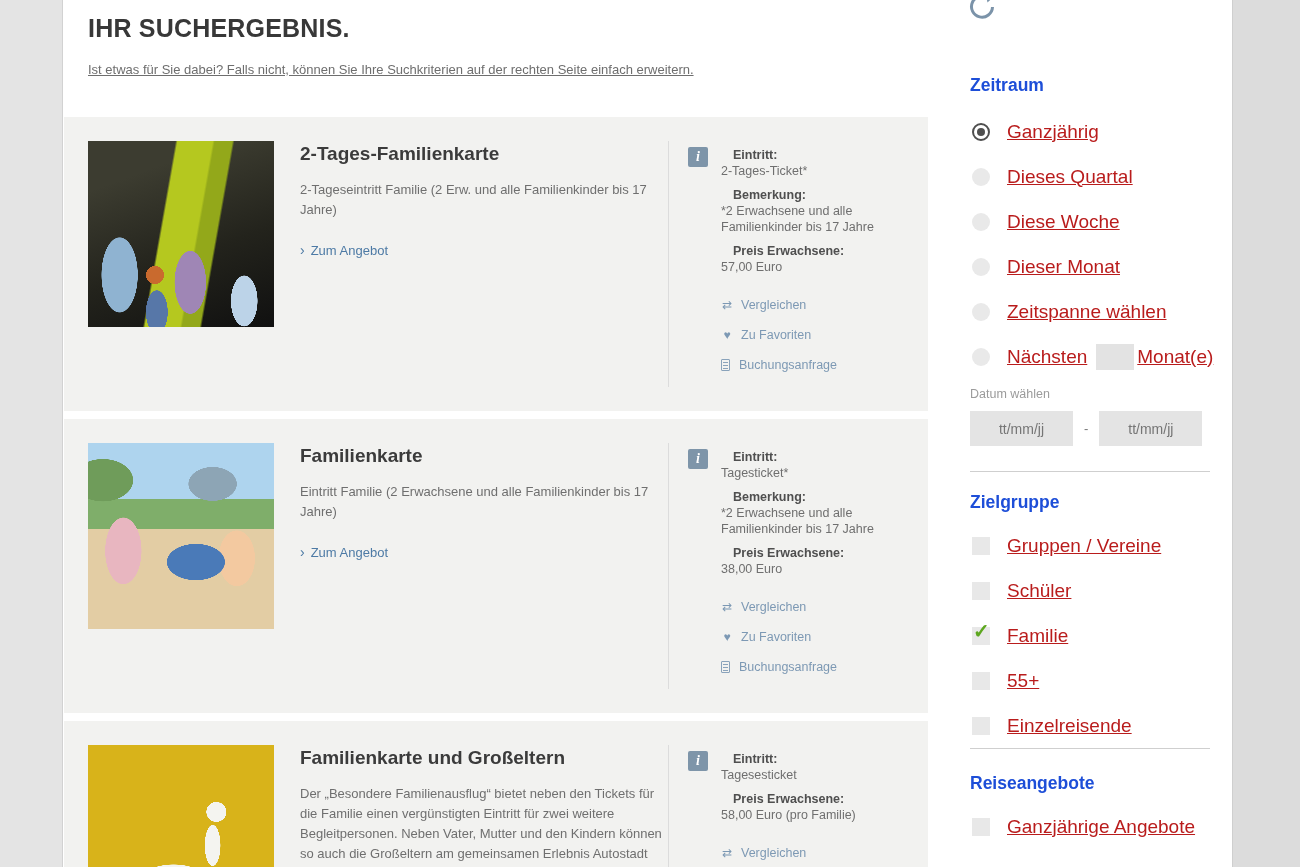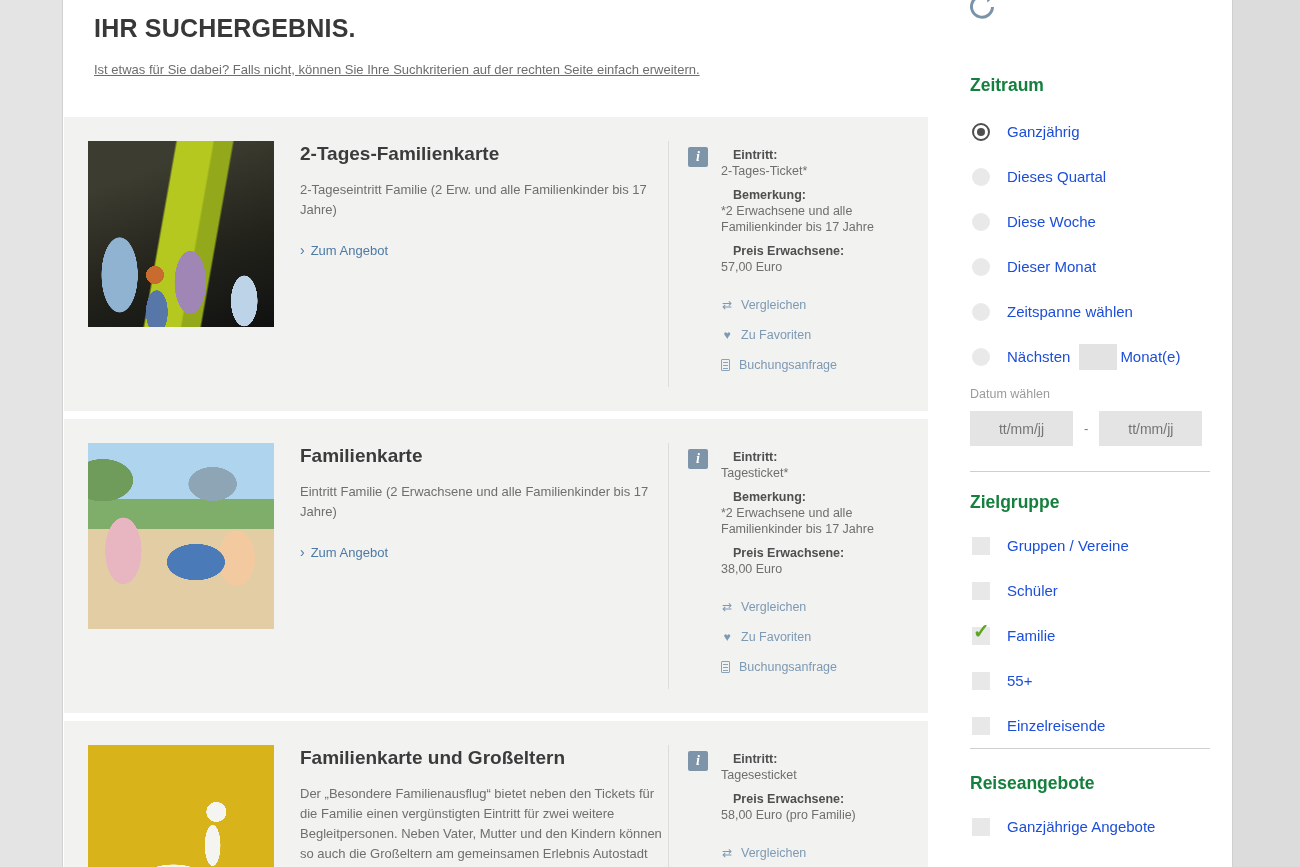--- a/index.html
+++ b/index.html
@@ -5,21 +5,21 @@
   * { box-sizing: border-box; margin: 0; padding: 0; }
   html,body { width:1300px; height:867px; overflow:hidden; }
   body { font-family:"Liberation Sans", sans-serif; background:#ffffff; position:relative; }
 
   .page-left-margin { position:absolute; left:0; top:0; width:63px; height:867px;
     background:#e4e4e4; border-right:1px solid #d2d2d2; }
   .page-right-margin { position:absolute; left:1232px; top:0; width:68px; height:867px;
     background:#dcdcdc; border-left:1px solid #cfcfcf; }
 
   .main { position:absolute; left:64px; top:0; width:864px; }
-  .header { height:117px; padding:14px 0 0 30px; background:#fff; }
+  .header { height:117px; padding:14px 0 0 24px; background:#fff; }
   .page-title { font-size:25px; font-weight:bold; color:#383838; letter-spacing:.2px; }
   .page-subtitle { margin-top:19px; font-size:13px; color:#6e6e6e;text-decoration:underline; }
 
   .card { background:#f2f2f0; margin-bottom:8px; display:flex; padding:24px; min-height:259px; }
   .photo { width:186px; height:186px; flex:none; margin-right:26px; position:relative; }
   .photo-exhibit { background:
       radial-gradient(ellipse 30px 62px at 17% 72%, #8fb3d1 0 60%, rgba(0,0,0,0) 61%),
       radial-gradient(ellipse 26px 52px at 55% 76%, #9f86b5 0 60%, rgba(0,0,0,0) 61%),
       radial-gradient(ellipse 18px 36px at 37% 92%, #5777a8 0 60%, rgba(0,0,0,0) 61%),
       radial-gradient(ellipse 22px 42px at 84% 86%, #bcd3e8 0 60%, rgba(0,0,0,0) 61%),
@@ -59,34 +59,34 @@
   .action { display:flex; align-items:center; color:#7d99b4; font-size:12.5px;
     margin-bottom:14px; cursor:pointer; }
   .act-ico { margin-right:8px; font-size:12px; width:12px; text-align:center; }
   .doc-icon { width:9px; height:12px; border:1px solid #8aa3bb; border-radius:1px;
     margin-right:9px; position:relative; flex:none; }
   .doc-icon::before { content:""; position:absolute; left:1px; top:2px; width:5px; height:1px;
     background:#8aa3bb; box-shadow:0 3px 0 #8aa3bb, 0 6px 0 #8aa3bb; }
 
   .sidebar { position:absolute; left:970px; top:0; width:240px; }
   .refresh-wrap { position:absolute; left:-3px; top:-9px; }
-  .side-h { font-size:17.5px; font-weight:bold; color:#15803d; }
+  .side-h { font-size:17.5px; font-weight:bold; color:#1d4ed8; }
   .h-zeitraum { margin-top:75px; }
   .opt-list { margin-top:13px; }
   .opt-row { display:flex; align-items:center; height:45px; cursor:pointer; }
   .radio { width:18px; height:18px; border-radius:50%; background:#e9e9e9; flex:none;
     margin:0 17px 0 2px; position:relative; }
   .radio.sel { background:#fff; border:2px solid #4f4f4f; }
   .radio.sel::after { content:""; position:absolute; left:3px; top:3px; width:8px; height:8px;
     border-radius:50%; background:#4f4f4f; }
   .checkbox { width:18px; height:18px; background:#e8e8e8; flex:none; margin:0 17px 0 2px;
     position:relative; }
   .checkbox .check { position:absolute; left:1px; top:-8px; font-size:20px; font-weight:bold;
     color:#5da71f; }
-  .opt-label { font-size:15px; color:#1d4ed8; }
+  .opt-label { font-size:19px; color:#b91c1c;text-decoration:underline; }
   .mini-input { width:38px; height:26px; background:#e3e3e3; border:0; margin:0 3px 0 9px;
     font-size:13px; color:#555; text-align:center; }
   .datum-label { margin-top:8px; font-size:12.5px; color:#9b9b9b; }
   .date-row { margin-top:10px; display:flex; align-items:center; }
   .date-input { width:103px; height:35px; background:#e4e4e4; border:0; text-align:center;
     font-size:14px; color:#8d959e; font-family:"Liberation Sans", sans-serif; }
   .date-sep { margin:0 11px; color:#777; font-size:13px; }
   .side-divider { border:0; border-top:1px solid #cfcfcf; margin-top:25px; }
   .h-zielgruppe { margin-top:20px; }
   .cb-list { margin-top:10px; }

